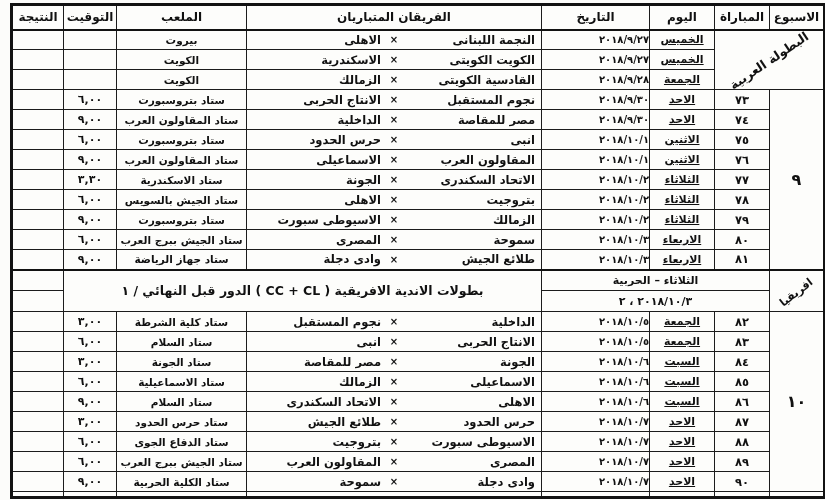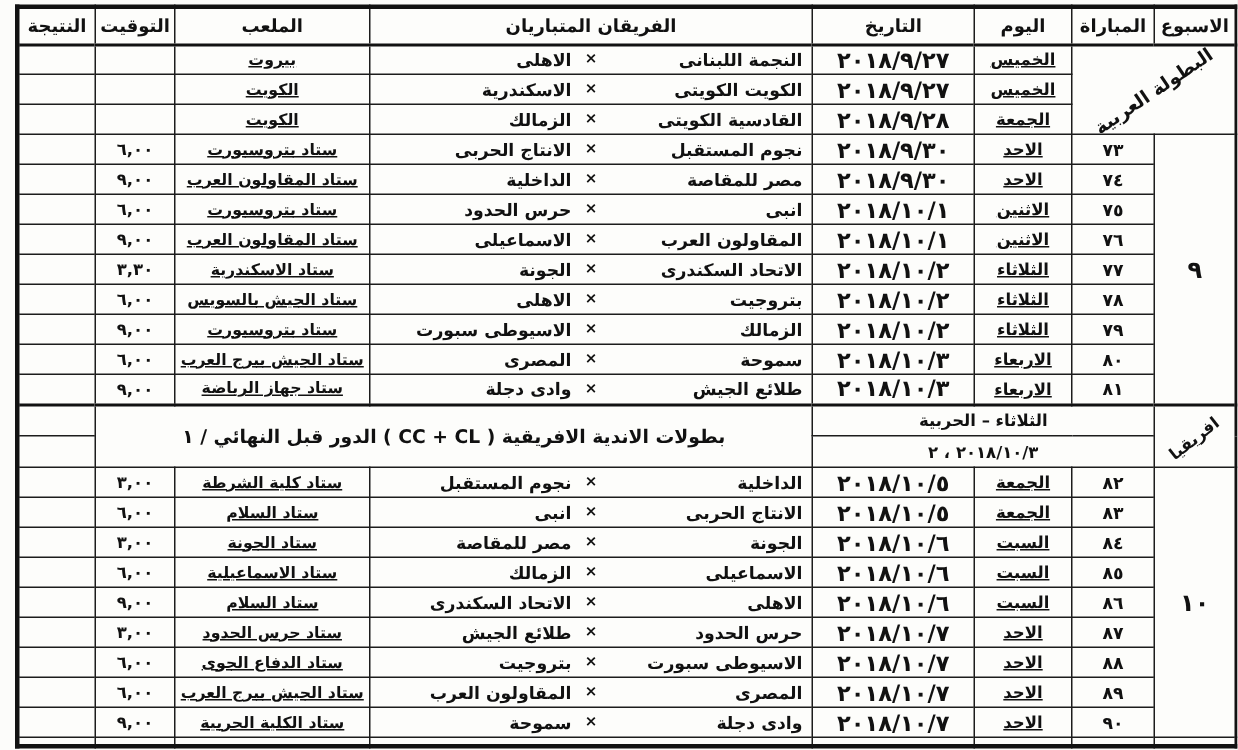--- a/index.html
+++ b/index.html
@@ -8,25 +8,25 @@
   table.sched{position:absolute;top:3px;left:10px;width:813px;border-collapse:collapse;
         table-layout:fixed;direction:rtl;background:#fdfdfb;border:3px solid #121212;}
   td,th{border:1.5px solid #1c1c1c;padding:0;text-align:center;vertical-align:middle;
         overflow:hidden;white-space:nowrap;}
   thead tr{height:25px;}
   tbody tr{height:20px;}
   tr.sep-row{height:21px;}
   tr.sliver-row{height:6px;}
   th{font-size:12px;border-bottom:2.5px solid #121212;margin-top:28px;}
   .num{direction:ltr;unicode-bidi:isolate;}
-  .date-cell{font-size:15px;letter-spacing:2px;}
+  .date-cell{font-size:10px;letter-spacing:2px;text-align:right;}
   .day-cell{font-size:11px;text-decoration:underline;}
   .time-cell{font-size:11px;letter-spacing:1.5px;}
   .match-cell{font-size:11.5px;letter-spacing:2px;}
-  .stadium-cell{font-size:10.5px;text-decoration:underline;}
+  .stadium-cell{font-size:10.5px;}
   .result-cell{background:#fdfdfb;}
   .week-cell{font-size:16px;letter-spacing:2px;}
   .teams{display:flex;align-items:center;justify-content:space-between;padding:0 6px;}
   .teams .t{flex:1;text-align:right;font-size:11.5px;}
   .teams .x{width:26px;text-align:center;font-size:10px;}
   .diag{display:inline-block;transform:rotate(-34deg);font-size:12.5px;}
   .diag-sm{display:inline-block;transform:rotate(-38deg);font-size:11px;}
   .note-cell{font-size:12.5px;}
   .sep-strong td{border-top:2.5px solid #121212;}
   .sep-day{font-size:11px;}

